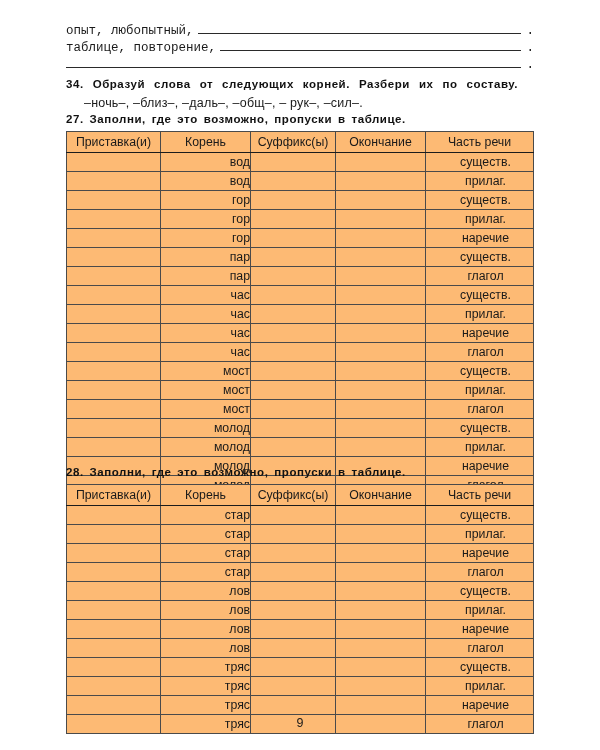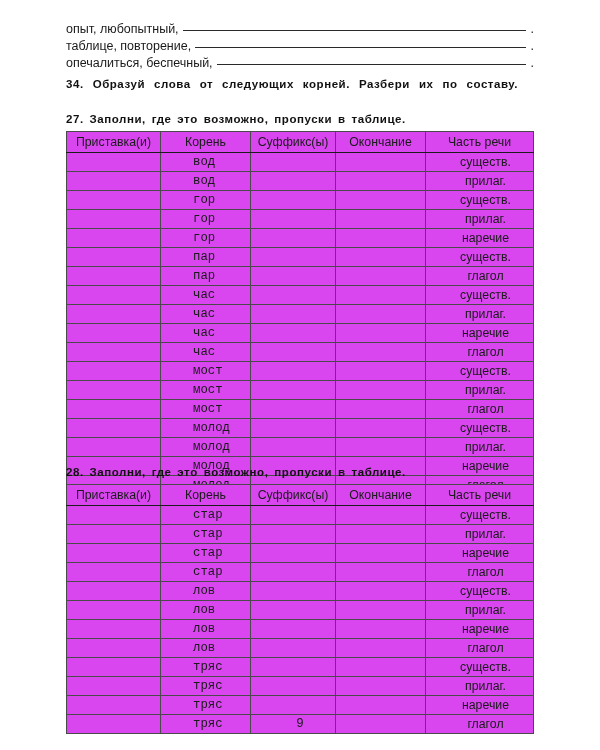--- a/index.html
+++ b/index.html
@@ -25,23 +25,24 @@
 
   
   .fill-block {
     position: absolute;
     left: 66px;
     top: 22px;
     width: 468px;
   }
   .fill-row {
     display: flex;
-    align-items: flex-start;
+    align-items: center;
     height: 17px;
     font-size: 12.5px;
+    font-family: Liberation Mono, monospace;
   }
   .fill-label {
     white-space: nowrap;
     flex: 0 0 auto;
     padding-right: 4px;
   }
   .fill-rule {
     flex: 1 1 auto;
     position: relative;
     height: 11px;
@@ -81,21 +82,21 @@
     color: #1a1a1a;
     white-space: nowrap;
   }
 
   
   .wk-table {
     position: absolute;
     border-collapse: collapse;
     table-layout: fixed;
     border: 1.8px solid #1c1c1c;
-    background: #d946ef;
+    background: #fdba74;
   }
   .wk-table td, .wk-table th {
     border: 1px solid #4a4a4a;
     height: 18px;
     padding: 0;
     font-weight: normal;
     font-size: 12.3px;
     color: #1a1a1a;
     vertical-align: middle;
     overflow: hidden;
@@ -106,23 +107,22 @@
     height: 20px;
     border-bottom: 1.5px solid #1c1c1c;
   }
   .c-prefix   { width: 94px; }
   .c-root     { width: 90px; }
   .c-suffix   { width: 85px; }
   .c-ending   { width: 90px; }
   .c-part     { width: 108px; }
 
   td.cell-root {
-    text-align: left;
+    text-align: right;
     padding-left: 32px;
-    font-family: Liberation Mono, monospace;
   }
   td.cell-part {
     text-align: center;
     padding-left: 12px;
   }
   td.cell-blank { text-align: center; }
 
   
   .page-number {
     position: absolute;
@@ -144,27 +144,27 @@
         <span class="fill-label">опыт, любопытный,</span>
         <span class="fill-rule"></span>
         <span class="fill-dot">.</span>
       </div>
       <div class="fill-row">
         <span class="fill-label">таблице, повторение,</span>
         <span class="fill-rule"></span>
         <span class="fill-dot">.</span>
       </div>
       <div class="fill-row">
-        <span class="fill-label">опечалиться, беспечный,</span>
         <span class="fill-rule"></span>
         <span class="fill-dot">.</span>
       </div>
     </div>
 
   <div class="ex-heading justified" style="left:66px; top:78px; width:452px;">34. Образуй слова от следующих корней. Разбери их по составу.</div>
+  <div class="ex-roots" style="left:84px; top:96px;">–ночь–, –близ–, –даль–, –общ–, – рук–, –сил–.</div>
 
   <div class="ex-heading" style="left:66px; top:113px;">27. Заполни, где это возможно, пропуски в таблице.</div>
   <table class="wk-table" style="left:66px; top:131px; width:467px;" id="table-27">
     <colgroup>
       <col class="c-prefix">
         <col class="c-root">
         <col class="c-suffix">
         <col class="c-ending">
         <col class="c-part">
     </colgroup>

